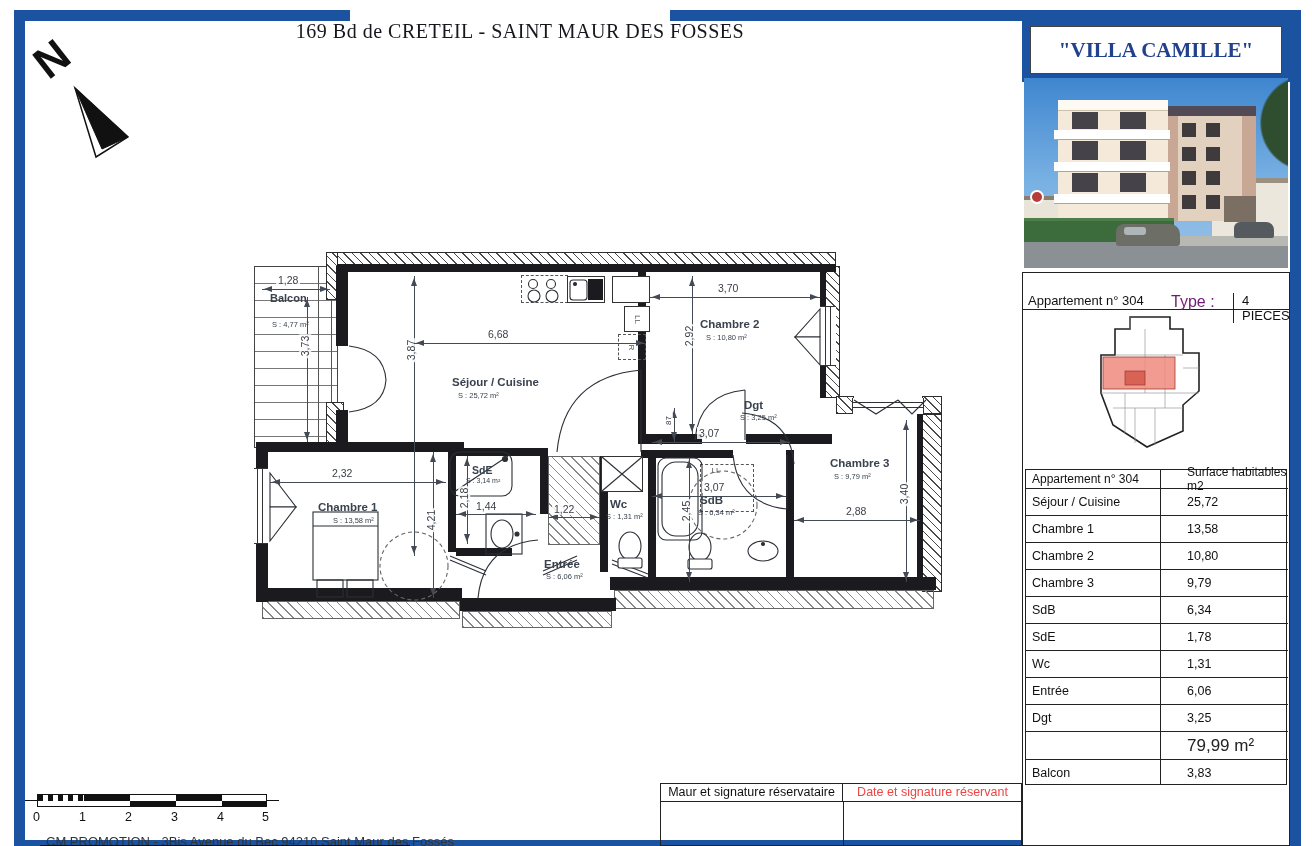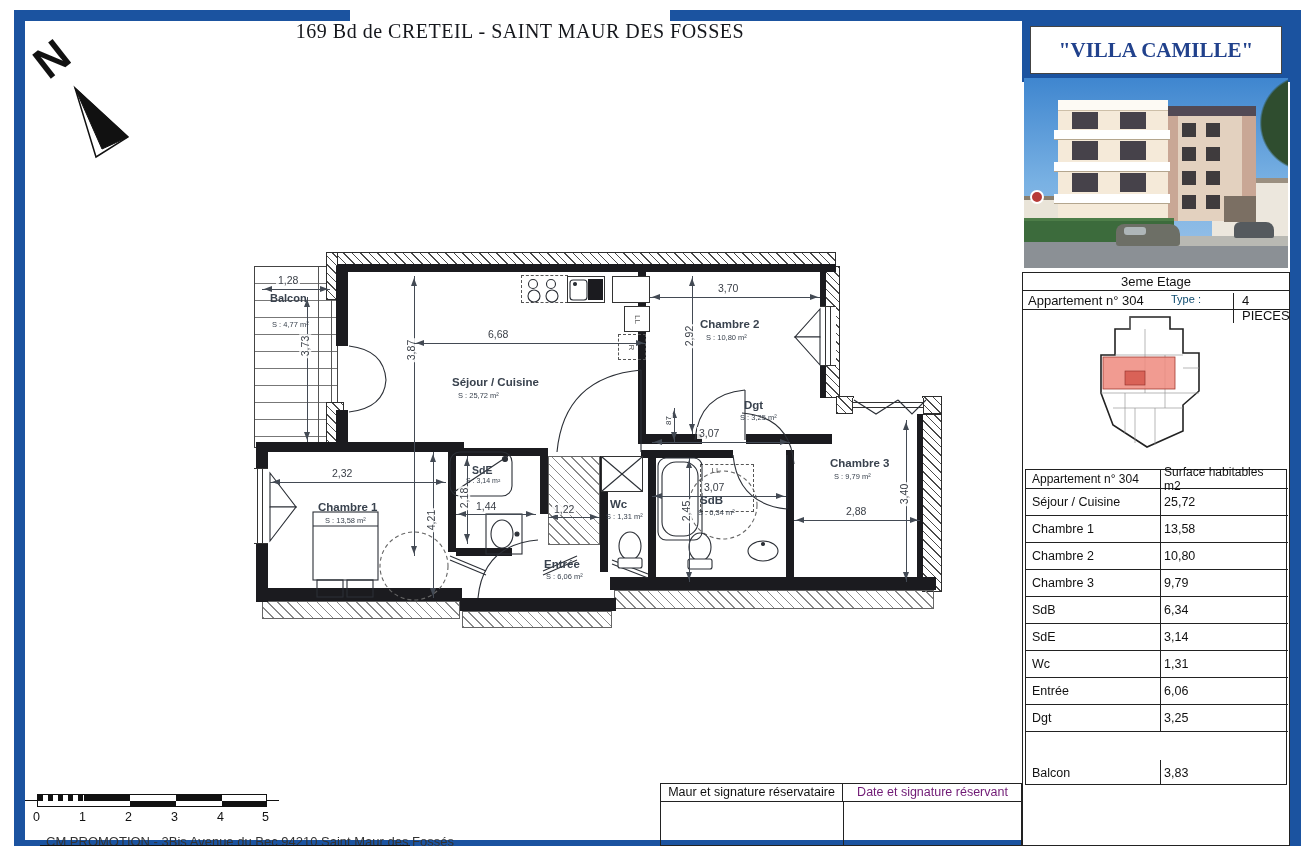--- a/index.html
+++ b/index.html
@@ -25,21 +25,21 @@
     white-space:nowrap;transform:rotate(-90deg);}
   .dlabs{font-size:8px;}
   .rname{position:absolute;font-weight:bold;font-size:11.5px;color:#39424e;white-space:nowrap;}
   .rsurf{position:absolute;font-size:7.5px;color:#39424e;white-space:nowrap;}
   .appl{position:absolute;font-size:8px;color:#555;display:flex;align-items:center;justify-content:center;}
   
   .sbx{position:absolute;border:1px solid #222;box-sizing:border-box;background:#fff;}
   .trow{position:absolute;left:0;width:262px;border-bottom:1px solid #222;box-sizing:border-box;}
   .tc1,.tc2{position:absolute;top:0;height:100%;font-size:12.5px;color:#111;display:flex;align-items:center;box-sizing:border-box;}
   .tc1{left:0;width:135px;border-right:1px solid #222;padding-left:6px;}
-  .tc2{left:130px;width:127px;padding-left:8px;}
+  .tc2{left:153px;width:127px;padding-left:8px;}
   .serif{font-family:"Liberation Serif",serif;}
   svg{position:absolute;left:0;top:0;}
 </style>
 </head>
 <body>
 
 <div id="page">
 
   <div class="blue" style="left:14px;top:10px;width:336px;height:11px"></div>
   <div class="blue" style="left:670px;top:10px;width:352px;height:11px"></div>
@@ -218,21 +218,21 @@
   <div class="rsurf" style="left:272px;top:320px">S : 4,77 m²</div>
   <div class="rname" style="left:452px;top:376px">Séjour / Cuisine</div>
   <div class="rsurf" style="left:458px;top:391px">S : 25,72 m²</div>
   <div class="rname" style="left:700px;top:318px">Chambre 2</div>
   <div class="rsurf" style="left:706px;top:333px">S : 10,80 m²</div>
   <div class="rname" style="left:744px;top:399px">Dgt</div>
   <div class="rsurf" style="left:740px;top:413px">S : 3,25 m²</div>
   <div class="rname" style="left:830px;top:457px">Chambre 3</div>
   <div class="rsurf" style="left:834px;top:472px">S : 9,79 m²</div>
   <div class="rname" style="left:318px;top:501px">Chambre 1</div>
-  <div class="rsurf" style="left:325px;top:516px">S : 13,58 m²</div>
+  <div class="rsurf" style="left:333px;top:516px">S : 13,58 m²</div>
   <div class="rname" style="left:472px;top:464px;font-size:10.5px">SdE</div>
   <div class="rsurf" style="left:466px;top:477px;font-size:7px">S : 3,14 m²</div>
   <div class="rname" style="left:700px;top:494px">SdB</div>
   <div class="rsurf" style="left:698px;top:508px">S : 6,34 m²</div>
   <div class="rname" style="left:610px;top:498px">Wc</div>
   <div class="rsurf" style="left:606px;top:512px">S : 1,31 m²</div>
   <div class="rname" style="left:544px;top:558px">Entrée</div>
   <div class="rsurf" style="left:546px;top:572px">S : 6,06 m²</div>
 
   <div class="abs" style="left:25px;top:800px;width:254px;height:1px;background:#111"></div>
@@ -252,21 +252,21 @@
   <div class="abs" style="left:79px;top:810px;font-size:12.5px;color:#111">1</div>
   <div class="abs" style="left:125px;top:810px;font-size:12.5px;color:#111">2</div>
   <div class="abs" style="left:171px;top:810px;font-size:12.5px;color:#111">3</div>
   <div class="abs" style="left:217px;top:810px;font-size:12.5px;color:#111">4</div>
   <div class="abs" style="left:262px;top:810px;font-size:12.5px;color:#111">5</div>
 
   <div class="abs" style="left:660px;top:783px;width:362px;height:63px;border:1px solid #222;box-sizing:border-box">
     <div style="position:absolute;left:0;top:0;width:182px;height:18px;border-right:1px solid #222;border-bottom:1px solid #222;box-sizing:border-box;
          font-size:12.5px;text-align:center;line-height:17px;color:#111">Maur et signature réservataire</div>
     <div style="position:absolute;left:182px;top:0;width:179px;height:18px;border-bottom:1px solid #222;box-sizing:border-box;
-         font-size:12.5px;text-align:center;line-height:17px;color:#701a75">Date et signature réservant</div>
+         font-size:12.5px;text-align:center;line-height:17px;color:#ef4444">Date et signature réservant</div>
     <div style="position:absolute;left:182px;top:18px;width:1px;height:45px;background:#222"></div>
   </div>
 
   <div class="abs" style="left:46px;top:834px;font-size:13px;color:#333;white-space:nowrap">CM PROMOTION - 3Bis Avenue du Bec 94210 Saint Maur des Fossés</div>
   <div class="abs" style="left:40px;top:845px;width:370px;height:2px;background:#111"></div>
 
   <div class="abs" style="left:1030px;top:26px;width:252px;height:48px;background:#fff;border:1px solid #444;box-sizing:border-box;
        text-align:center;line-height:46px;font-weight:bold;font-size:21px;color:#21418c" class2="serif">
     <span class="serif">"VILLA CAMILLE"</span>
   </div>
@@ -295,25 +295,23 @@
     <div style="position:absolute;left:0;top:164px;width:264px;height:26px;background:#8b9095"></div>
     <div style="position:absolute;left:110px;top:158px;width:154px;height:10px;background:#b9b9b3"></div>
     <div style="position:absolute;left:92px;top:146px;width:64px;height:22px;background:#6d6f66;border-radius:8px 10px 3px 3px"></div>
     <div style="position:absolute;left:100px;top:149px;width:22px;height:8px;background:#aeb6b8;border-radius:3px"></div>
     <div style="position:absolute;left:210px;top:144px;width:40px;height:16px;background:#555a5e;border-radius:6px 8px 2px 2px"></div>
     <div style="position:absolute;left:236px;top:0px;width:60px;height:150px;background:radial-gradient(circle at 80% 30%,#2f4d2f 0 40%,transparent 42%)"></div>
     <div style="position:absolute;left:6px;top:112px;width:10px;height:10px;background:#b73b38;border-radius:50%;border:2px solid #fff"></div>
   </div>
 
   <div class="sbx" style="left:1022px;top:272px;width:268px;height:574px">
-    <div style="position:absolute;left:0;top:0;width:100%;height:18px;border-bottom:1px solid #222;box-sizing:border-box;
-         text-align:center;font-size:13px;line-height:17px;color:#111">3eme Etage</div>
     <div style="position:absolute;left:0;top:18px;width:100%;height:19px;border-bottom:1px solid #222;box-sizing:border-box">
       <span style="position:absolute;left:5px;top:2px;font-size:13px;color:#111">Appartement n° 304</span>
-      <span style="position:absolute;left:148px;top:2px;font-size:11px;color:#0c4a6e">Type :</span>
+      <span style="position:absolute;left:148px;top:2px;font-size:16px;color:#701a75">Type :</span>
       <span style="position:absolute;left:210px;top:2px;font-size:13px;color:#111;border-left:1px solid #222;padding-left:8px">4 PIECES</span>
     </div>
 
     <svg style="left:62px;top:40px" width="140" height="152" viewBox="0 0 140 152">
       <path d="M45,4 L85,4 L85,16 L98,16 L98,40 L114,40 L114,78 L98,92 L98,118 L62,134 L28,112 L16,80 L16,42 L30,42 L30,16 L45,16 Z" fill="#fff" stroke="#222" stroke-width="1.6"></path>
       <g stroke="#999" stroke-width=".7">
         <line x1="30" y1="42" x2="98" y2="42"></line>
           <line x1="16" y1="80" x2="114" y2="80"></line>
         <line x1="60" y1="16" x2="60" y2="80"></line>
           <line x1="80" y1="42" x2="80" y2="95"></line>
@@ -348,34 +346,38 @@
       <div class="trow" style="top:100px;height:27px">
         <div class="tc1">Chambre 3</div>
         <div class="tc2">9,79</div>
         </div>
       <div class="trow" style="top:127px;height:27px">
         <div class="tc1">SdB</div>
         <div class="tc2">6,34</div>
         </div>
       <div class="trow" style="top:154px;height:27px">
         <div class="tc1">SdE</div>
-        <div class="tc2">3,14</div>
+        <div class="tc2">1,78</div>
         </div>
       <div class="trow" style="top:181px;height:27px">
         <div class="tc1">Wc</div>
         <div class="tc2">1,31</div>
         </div>
       <div class="trow" style="top:208px;height:27px">
         <div class="tc1">Entrée</div>
         <div class="tc2">6,06</div>
         </div>
       <div class="trow" style="top:235px;height:27px">
         <div class="tc1">Dgt</div>
         <div class="tc2">3,25</div>
         </div>
+      <div class="trow" style="top:262px;height:28px">
+        <div class="tc1"></div>
+        <div class="tc2" style="font-size:17px;color:#222">79,99 m²</div>
+        </div>
       <div class="trow" style="top:290px;height:25px;border-bottom:none">
         <div class="tc1">Balcon</div>
         <div class="tc2">3,83</div>
         </div>
     </div>
   </div>
 
 </div>
 
 </body></html>

